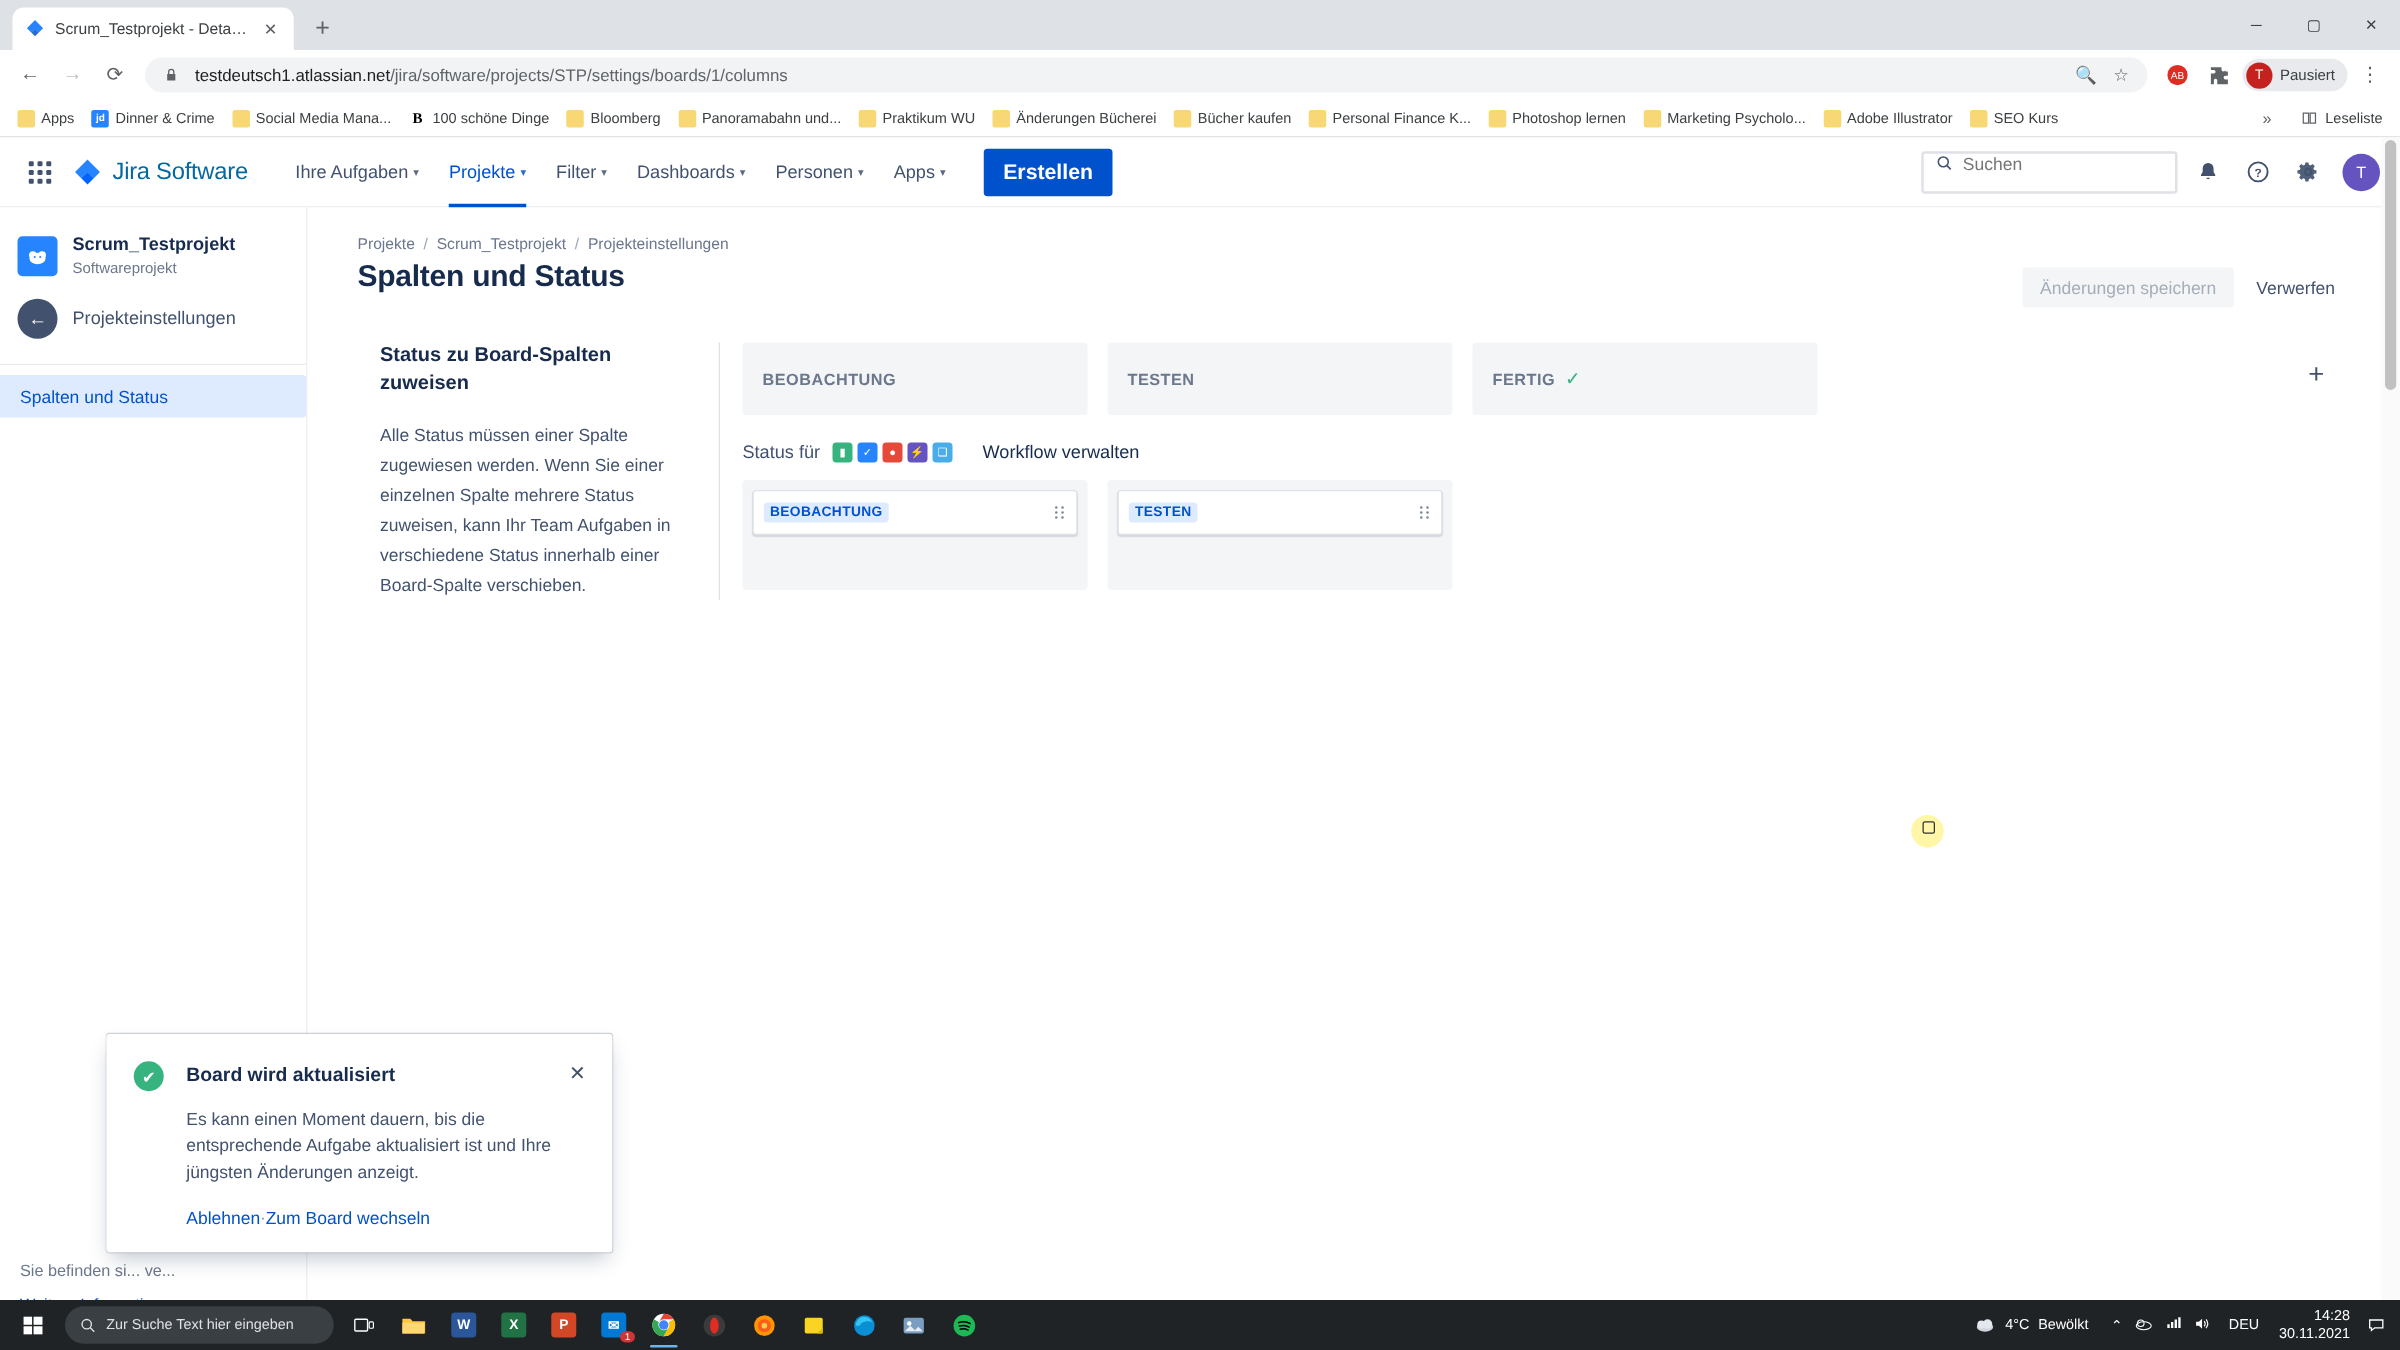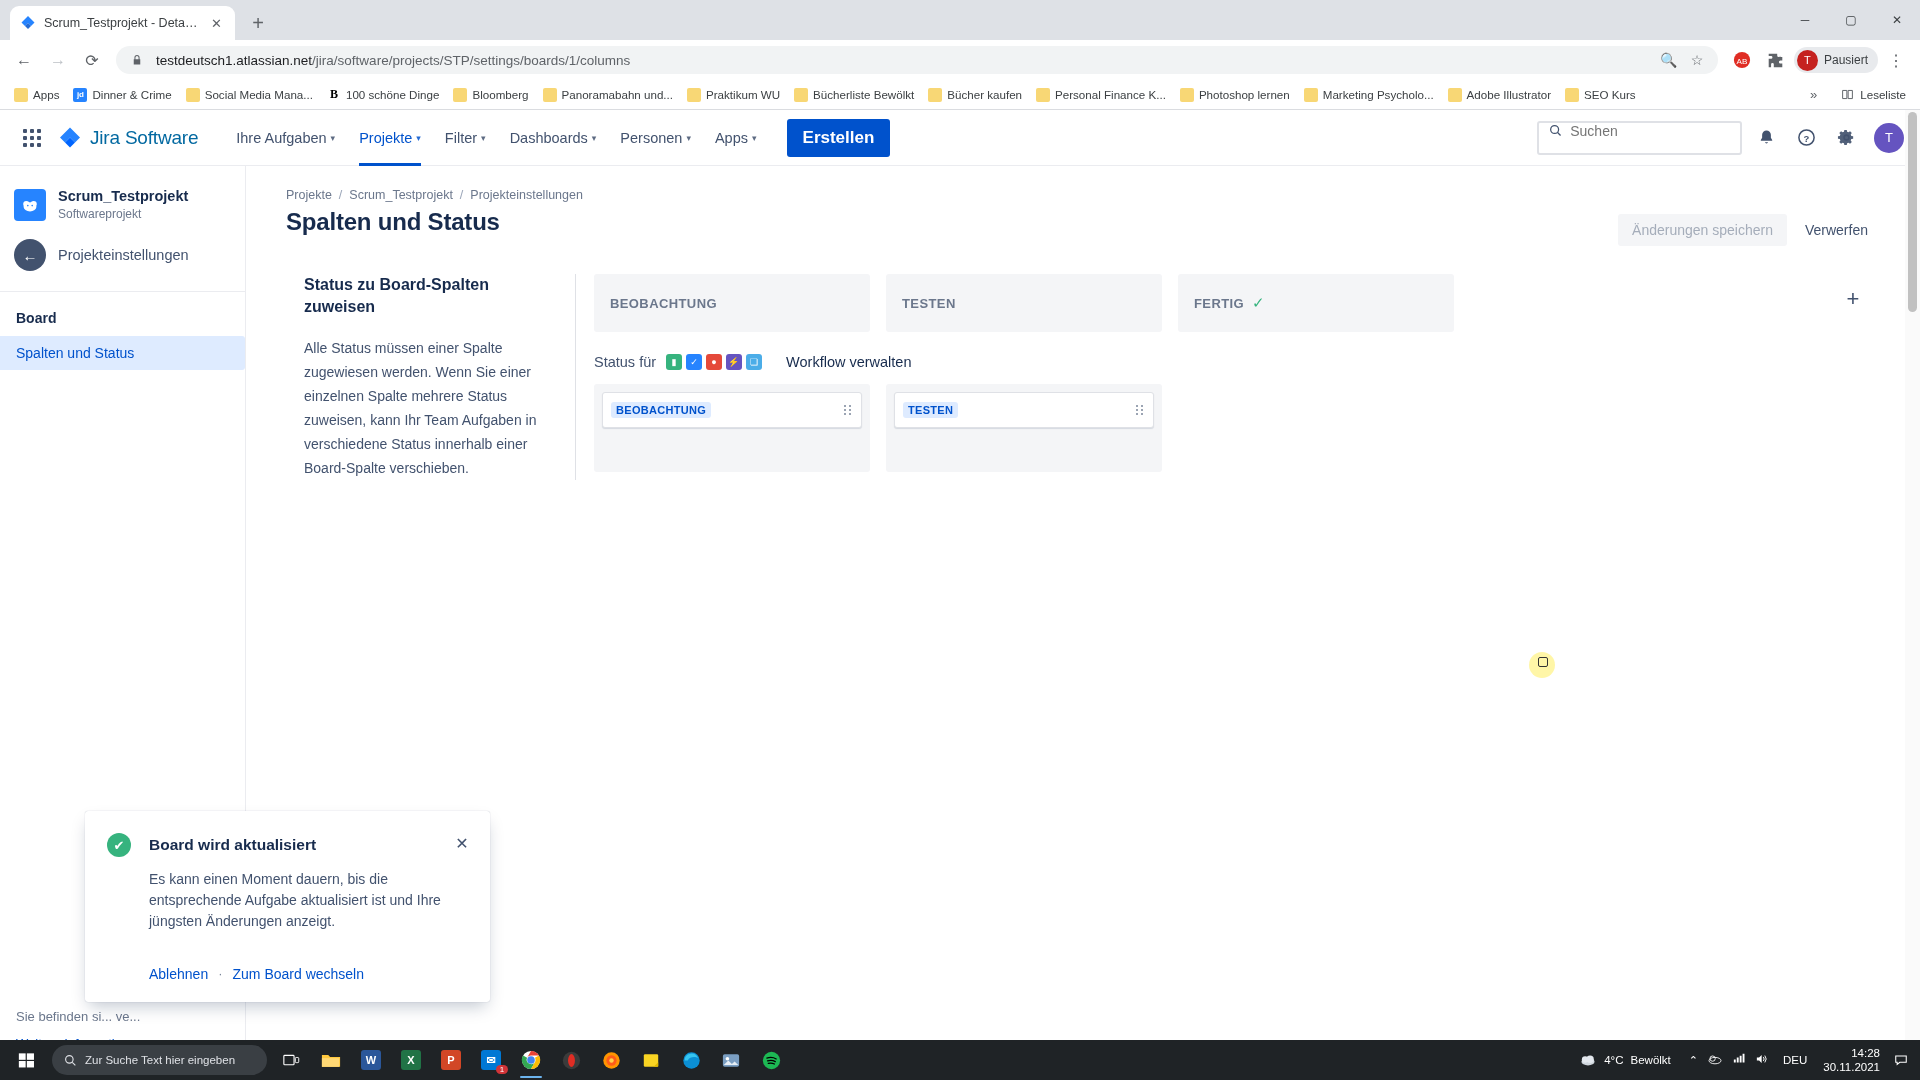--- a/index.html
+++ b/index.html
@@ -234,21 +234,21 @@
   .toast {
     position: absolute; left: 85px; bottom: 78px; width: 405px; background: #fff;
     border-radius: 3px; box-shadow: 0 8px 16px -4px rgba(9,30,66,0.25), 0 0 1px rgba(9,30,66,0.31);
     padding: 22px 22px 20px 22px;
   }
   .toast-head { display: flex; align-items: center; gap: 18px; }
   .toast-check { width: 24px; height: 24px; border-radius: 50%; background: #36b37e;
     color:#fff; font-size: 13px; display:flex;align-items:center;justify-content:center; flex:0 0 24px;}
   .toast-title { font-size: 15.5px; font-weight: bold; color: #172b4d; }
   .toast-body { font-size: 14px; color: #42526e; line-height: 21px; margin: 12px 0 0 42px; }
-  .toast-actions { display: flex; align-items: flex-start; gap: 10px; margin: 34px 0 0 42px; }
+  .toast-actions { display: flex; align-items: flex-start; margin: 18px 0 0 42px; }
   .toast-link { font-size: 14px; color: #0052cc; cursor: pointer; }
   .toast-dot { color: #7a869a; font-size: 13px; }
   .toast-close { position: absolute; right: 16px; top: 20px; width: 24px; height: 24px;
     display:flex;align-items:center;justify-content:center; color: #42526e; font-size: 16px;
     cursor: pointer; }
 
   
   .hscroll { position: absolute; left: 570px; right: 18px; bottom: 4px; height: 10px; }
   .hscroll .track { position:absolute; left:14px; right:14px; top:2px; height:7px;
      background:#f1f1f1; border-radius:4px;}
@@ -379,21 +379,21 @@
       <div class="bm">
         <span class="bm-ic folder"></span>
         <span>Panoramabahn und...</span>
       </div>
       <div class="bm">
         <span class="bm-ic folder"></span>
         <span>Praktikum WU</span>
       </div>
       <div class="bm">
         <span class="bm-ic folder"></span>
-        <span>Bücherliste Bewölkt</span>
+        <span>Änderungen Bücherei</span>
       </div>
       <div class="bm">
         <span class="bm-ic folder"></span>
         <span>Bücher kaufen</span>
       </div>
       <div class="bm">
         <span class="bm-ic folder"></span>
         <span>Personal Finance K...</span>
       </div>
       <div class="bm">
@@ -520,21 +520,20 @@
           <div>
             <div class="proj-name">Scrum_Testprojekt</div>
             <div class="proj-sub">Softwareprojekt</div>
           </div>
         </div>
         <div class="back-row">
           <div class="back-ic">←</div>
           <div class="back-txt">Projekteinstellungen</div>
         </div>
         <div class="side-sep"></div>
-        <div class="side-section">Board</div>
         <div id="sidebar-items">
             <div class="side-item active"><span>Spalten und Status</span></div>
           </div>
         <div class="side-foot">
           <div>Sie befinden si...
 ve...</div>
           <a>Weitere Informationen</a>
         </div>
       </div>
 

